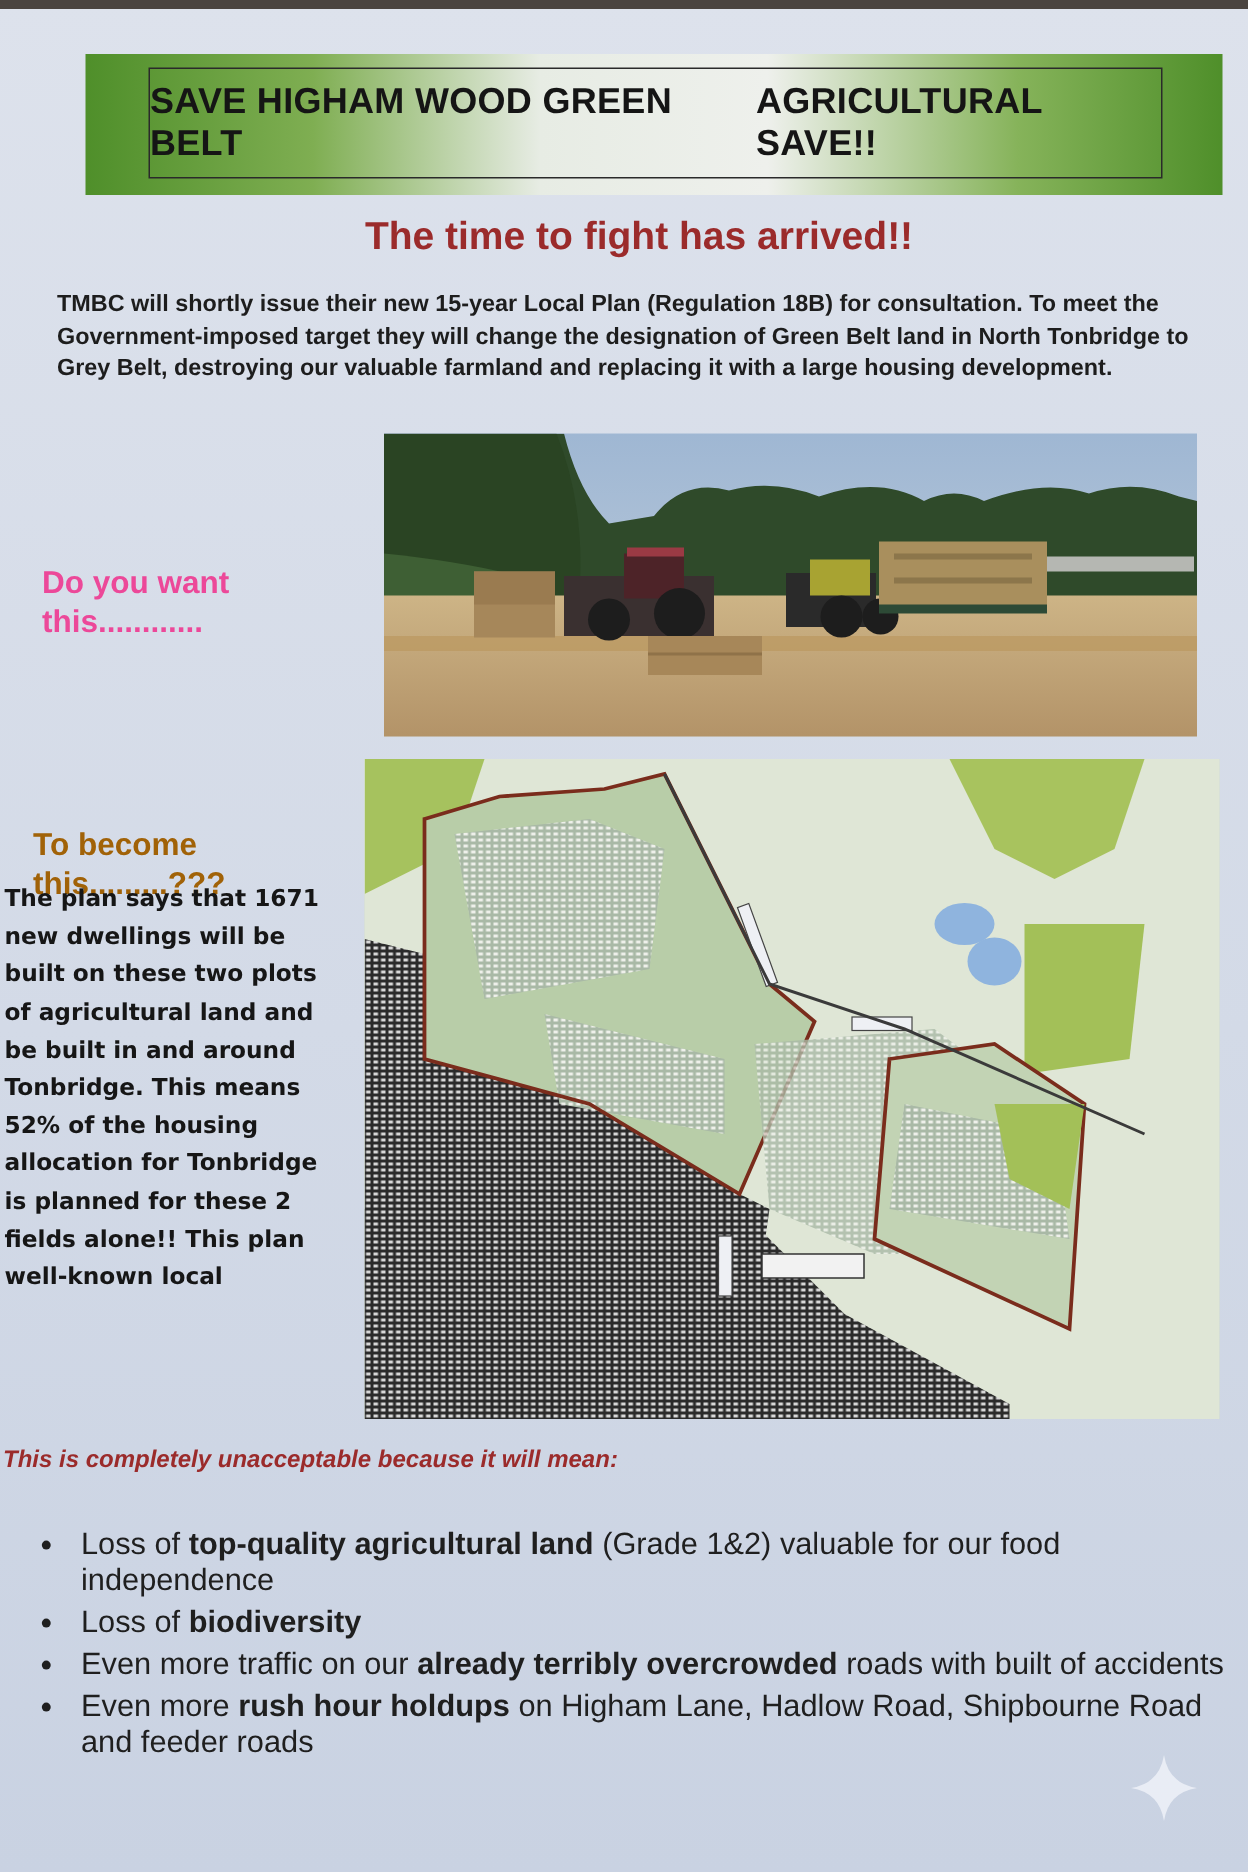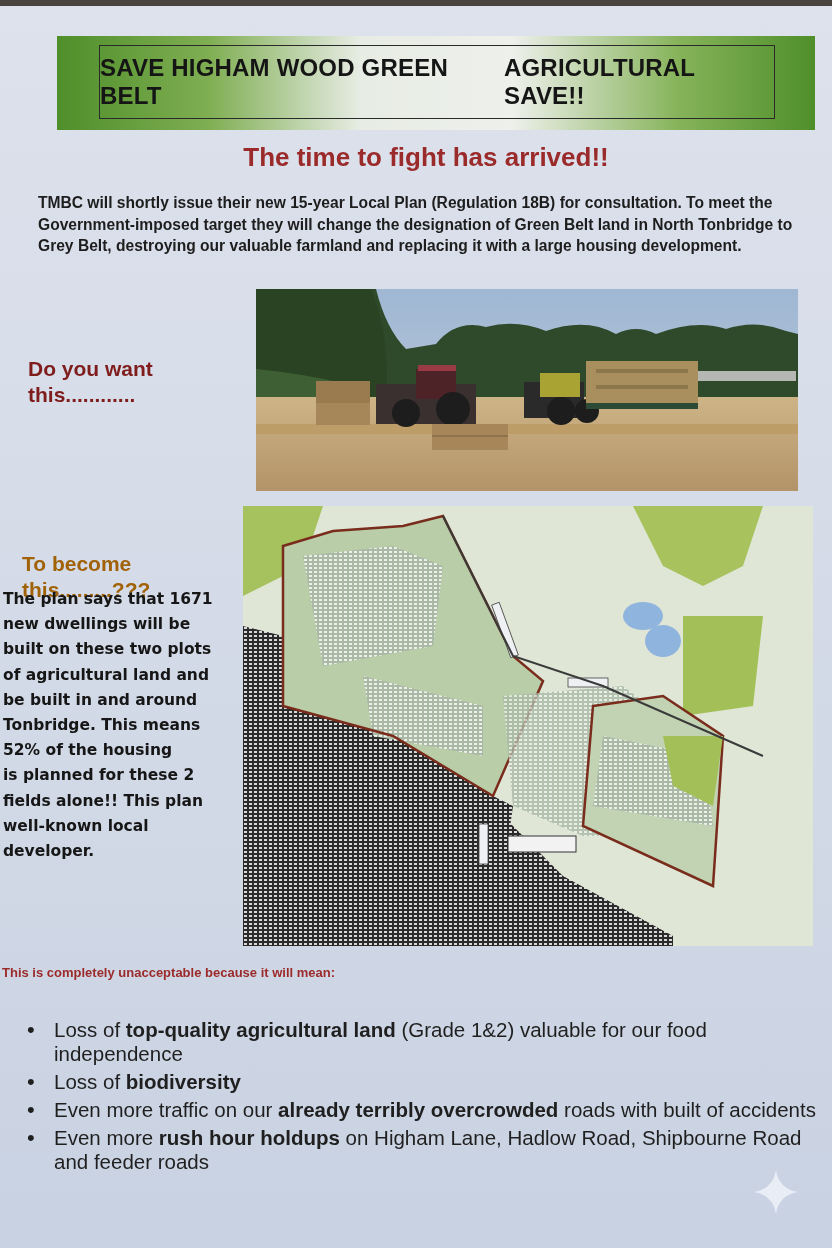--- a/index.html
+++ b/index.html
@@ -27,29 +27,29 @@
     font-weight:bold; font-size:15.6px; line-height:21.5px; color:#1d1d1d;
   }
   .photo {
     position:absolute; left:256px; top:289px; width:542px; height:202px; overflow:hidden;
     background: linear-gradient(180deg, #a9bfd8 0%, #b8c9dc 35%, #c9b27e 50%, #c2a672 70%, #b6976a 100%);
   }
   .map {
     position:absolute; left:243px; top:506px; width:570px; height:440px; overflow:hidden;
     background:#d8e2cc;
   }
-  .q1 { position:absolute; left:28px; top:356px; font-weight:bold; font-size:21px; line-height:26px; color:#7f1d1d; }
+  .q1 { position:absolute; left:28px; top:376px; font-weight:bold; font-size:21px; line-height:26px; color:#ec4899; }
   .q2 { position:absolute; left:22px; top:503px; font-weight:bold; font-size:21px; line-height:26px; color:#a16207;margin-top:48px; }
   .side-text {
     position:absolute; left:3px; top:587px; width:225px;
     font-family: "DejaVu Sans", sans-serif; font-weight:bold; font-size:15.5px; line-height:25.2px; color:#161616;
   }
   .side-text span { display:block; white-space:nowrap; }
   .reasons-title {
-    position:absolute; left:2px; top:965px; font-weight:bold; font-size:13px; color:#9b2b2b;
+    position:absolute; left:2px; top:965px; font-weight:bold; font-size:16px; color:#9b2b2b;font-style:italic;
   }
   .reasons { position:absolute; left:24px; top:1018px; width:800px; margin:0; padding:0; list-style:none; }
   .reasons li { position:relative; padding-left:30px; font-size:20.5px; line-height:24px; color:#1f1f1f; margin-bottom:4px; }
   .reasons li::before { content:"•"; position:absolute; left:3px; top:0; font-size:22px; }
   .reasons b { font-weight:bold; }
   .sparkle { position:absolute; left:752px; top:1168px; width:48px; height:48px; }
 </style>
 </head>
 <body>
 
@@ -159,24 +159,24 @@
 </div>
 
 <div class="side-text">
   <span>The plan says that 1671</span>
   <span>new dwellings will be</span>
   <span>built on these two plots</span>
   <span>of agricultural land and</span>
   <span>be built in and around</span>
   <span>Tonbridge. This means</span>
   <span>52% of the housing</span>
+  <span>allocation for Tonbridge</span>
   <span>is planned for these 2</span>
   <span>fields alone!! This plan</span>
   <span>well-known local</span>
-  <span>developer.</span>
 </div>
 
 <div class="reasons-title">This is completely unacceptable because it will mean:</div>
 
 <ul class="reasons">
   <li><span>Loss of </span><b>top-quality agricultural land</b><span> (Grade 1&amp;2) valuable for our food independence</span></li>
   <li><span>Loss of </span><b>biodiversity</b><span></span></li>
   <li><span>Even more traffic on our </span><b>already terribly overcrowded</b><span> roads with built of accidents</span></li>
   <li><span>Even more </span><b>rush hour holdups</b><span> on Higham Lane, Hadlow Road, Shipbourne Road and feeder roads</span></li>
 </ul>

